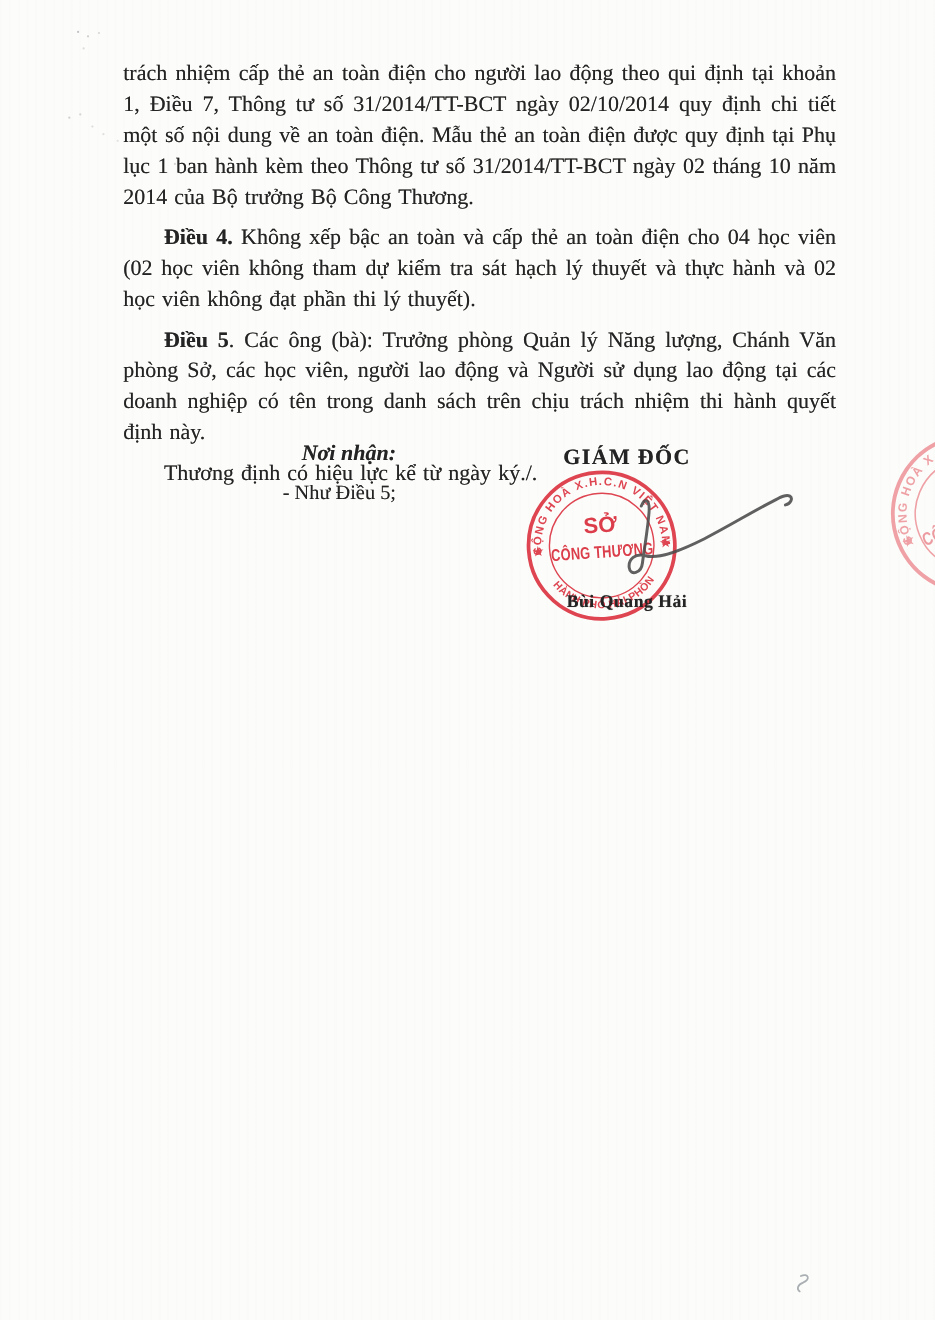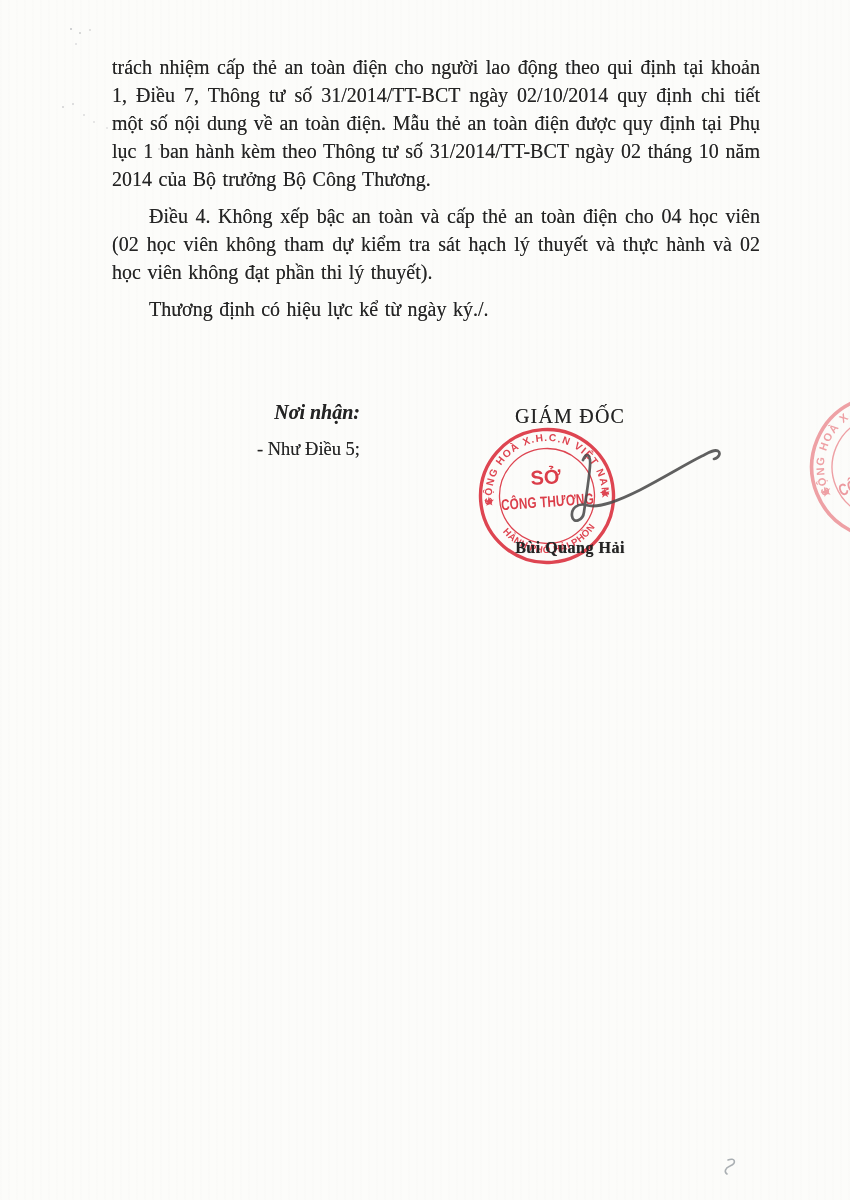--- a/index.html
+++ b/index.html
@@ -9,28 +9,28 @@
     background-image:repeating-linear-gradient(90deg, rgba(120,120,115,0.012) 0 2px, transparent 2px 8px);
     font-family:"Liberation Serif", serif;color:#242424;
   }
   .doc-text{
     position:absolute;left:112px;top:53px;width:648px;
     font-size:20px;line-height:28px;text-align:justify;word-spacing:1.5px;
     text-shadow:0 0 0.6px rgba(0,0,0,0.5);
   }
   .para{margin:0 0 9px 0;}
   .ind{text-indent:37px;}
-  .b{font-weight:normal;}
+  .b{font-weight:bold;}
   .recipients{position:absolute;left:100px;top:400px;width:260px;text-shadow:0 0 0.5px rgba(0,0,0,0.45);text-align:right;}
   .rec-head{font-style:italic;font-weight:bold;font-size:20px;line-height:24px;}
   .rec-item{font-size:18.5px;line-height:26px;margin-top:12px;white-space:nowrap;}
   .paraph{display:inline-block;vertical-align:-4px;margin-left:2px;}
   .sig-title{
     position:absolute;left:478px;top:405px;width:184px;text-align:center;
-    font-weight:normal;font-size:20px;letter-spacing:1.2px;
+    font-weight:bold;font-size:20px;letter-spacing:1.2px;
     text-shadow:0 0 0.6px rgba(0,0,0,0.5);z-index:4;
   }
   .sig-name{
     position:absolute;left:468px;top:539px;width:204px;text-align:center;
     font-weight:bold;font-size:16px;letter-spacing:0.5px;
     text-shadow:0 0 0.7px rgba(0,0,0,0.55);z-index:6;
   }
   .stamp-wrap{position:absolute;left:477px;top:426px;width:140px;height:140px;
     transform:rotate(-4deg);opacity:0.93;z-index:3;}
   .stamp-svg text{font-family:"Liberation Sans", sans-serif;font-weight:bold;}
@@ -58,20 +58,21 @@
 </head>
 <body>
 
 <div class="smudge sm1"></div>
 <div class="smudge sm2"></div>
 <div class="smudge sm3"></div>
 
 <div class="doc-text">
   <p class="para">trách nhiệm cấp thẻ an toàn điện cho người lao động theo qui định tại khoản 1, Điều 7, Thông tư số 31/2014/TT-BCT ngày 02/10/2014 quy định chi tiết một số nội dung về an toàn điện. Mẫu thẻ an toàn điện được quy định tại Phụ lục 1 ban hành kèm theo Thông tư số 31/2014/TT-BCT ngày 02 tháng 10 năm 2014 của Bộ trưởng Bộ Công Thương.</p>
   <p class="para ind"><span class="b">Điều 4.</span><span> Không xếp bậc an toàn và cấp thẻ an toàn điện cho 04 học viên (02 học viên không tham dự kiểm tra sát hạch lý thuyết và thực hành và 02 học viên không đạt phần thi lý thuyết).</span></p>
+  <p class="para ind"><span class="b">Điều 5</span><span>. Các ông (bà): Trưởng phòng Quản lý Năng lượng, Chánh Văn phòng Sở, các học viên, người lao động và Người sử dụng lao động tại các doanh nghiệp có tên trong danh sách trên chịu trách nhiệm thi hành quyết định này.</span></p>
   <p class="para ind">Thương định có hiệu lực kể từ ngày ký./.</p>
 </div>
 
 <div class="recipients">
   <div class="rec-head">Nơi nhận:</div>
   <div class="rec-item">- Như Điều 5;</div>
 </div>
 
 <div class="sig-title">GIÁM ĐỐC</div>
 

